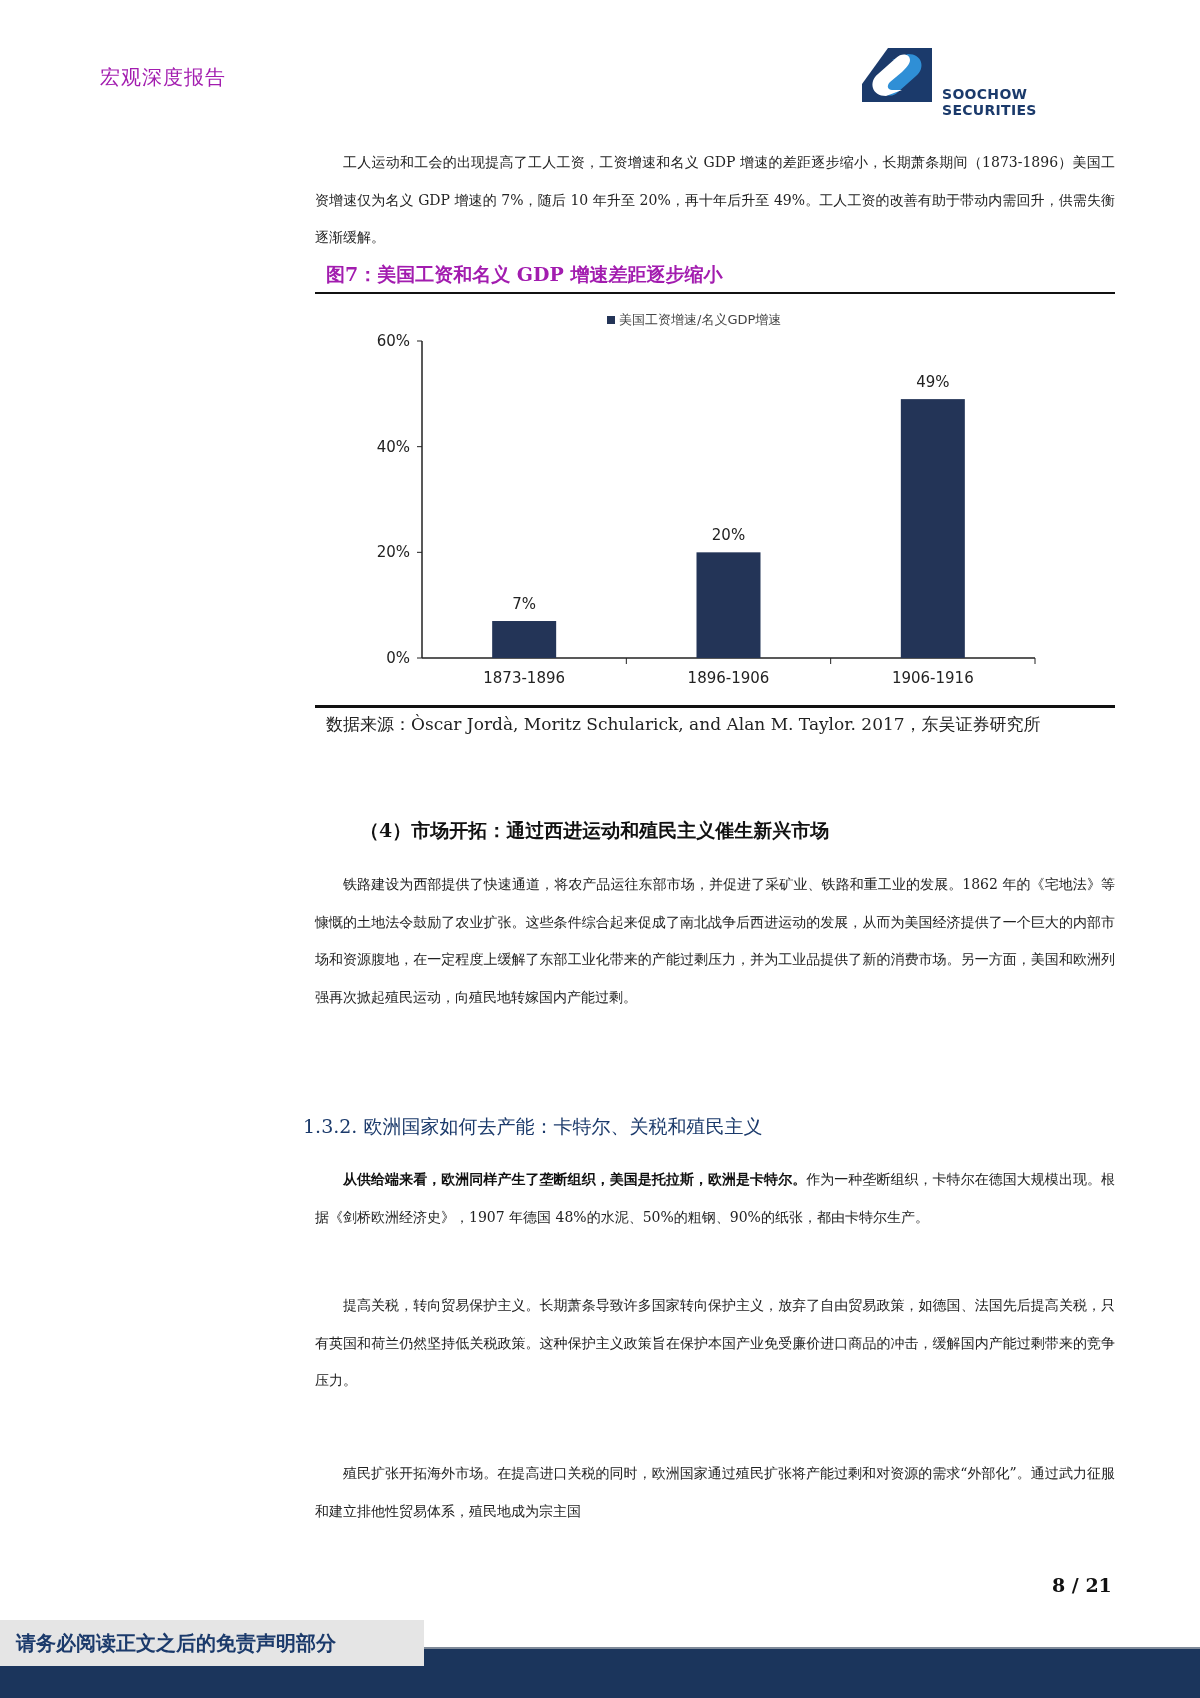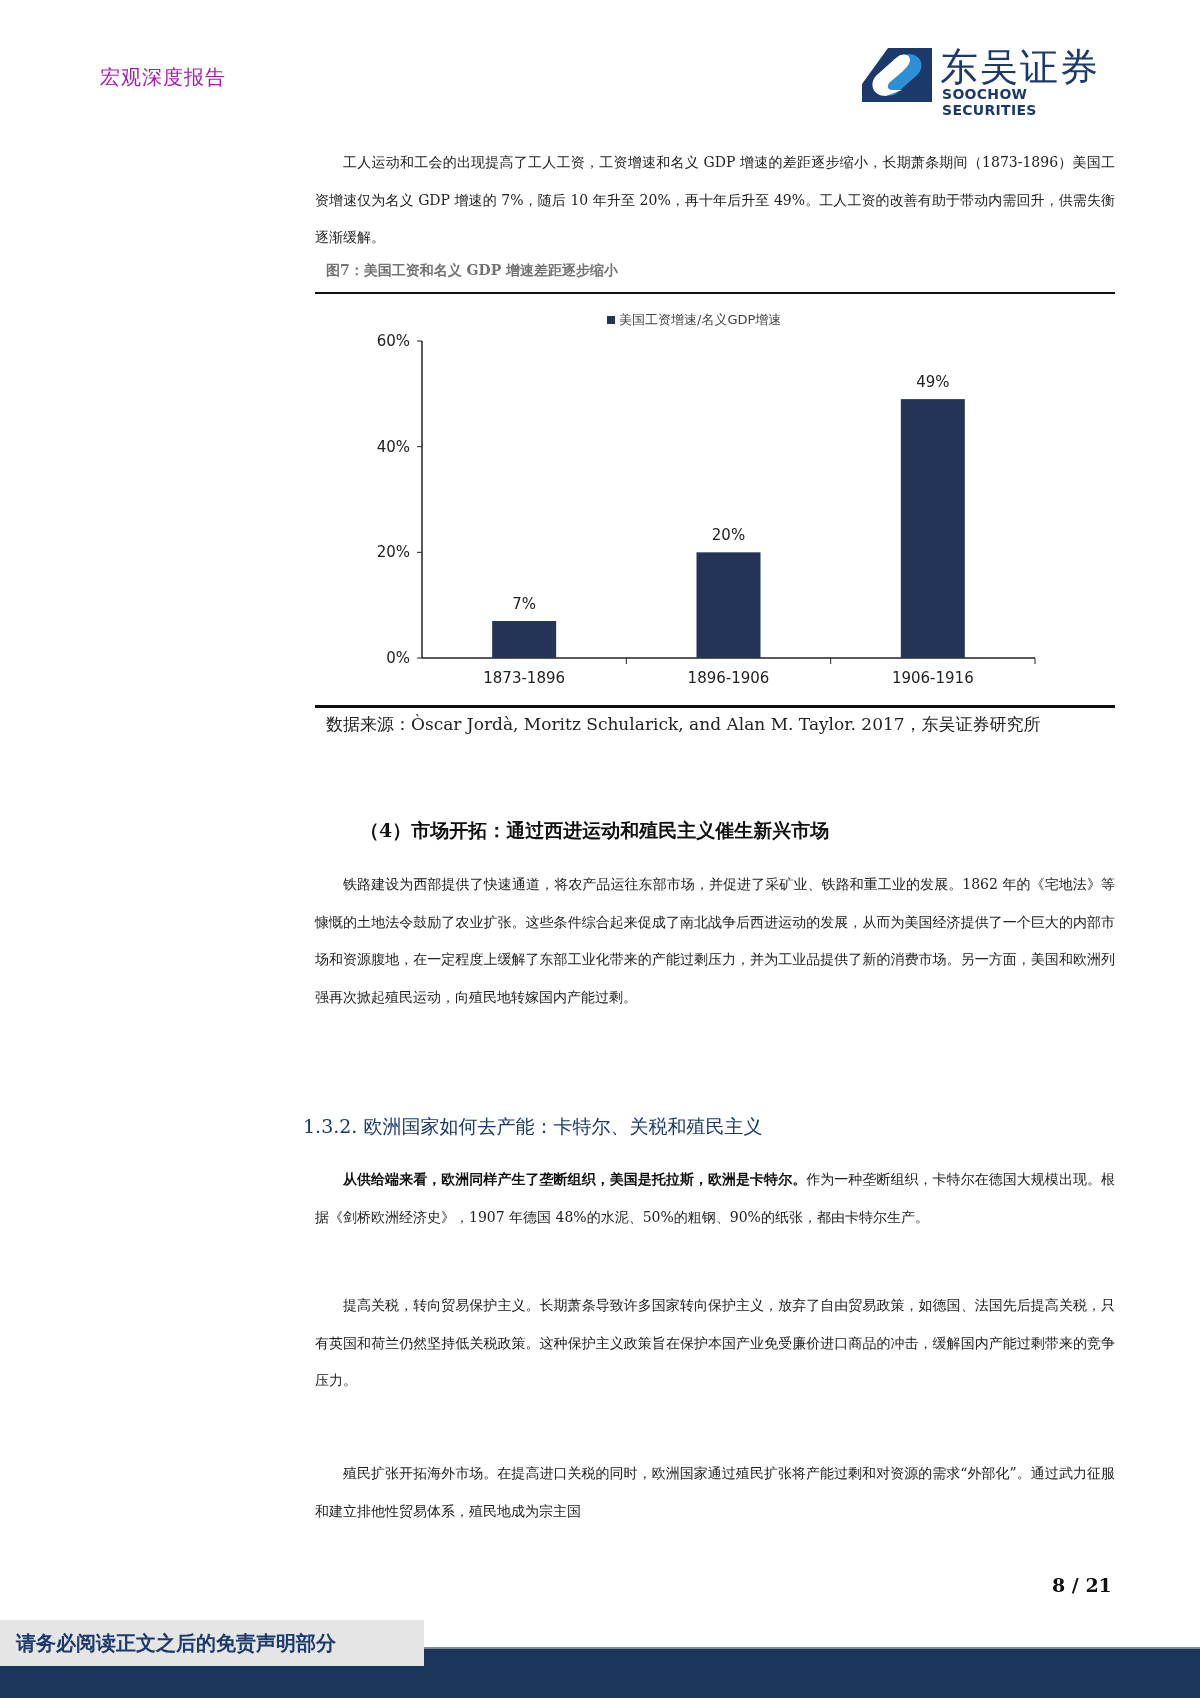--- a/index.html
+++ b/index.html
@@ -6,21 +6,21 @@
   body { width:1200px; height:1698px; position:relative; overflow:hidden;
          font-family:"DejaVu Serif", "Liberation Serif", serif; color:#222; }
   .abs { position:absolute; }
   .header-title { left:100px; top:64px; font-size:20px; color:#a21caf; letter-spacing:1px; }
   .logo { left:862px; top:46px; width:252px; height:58px; }
   .logo-mark { position:absolute; left:0; top:2px; width:70px; height:54px; }
   .logo-cn { position:absolute; left:78px; top:-4px; font-family:"DejaVu Sans", sans-serif; font-size:38px; color:#1b3a6b; letter-spacing:2px; }
   .logo-en { position:absolute; left:80px; top:40px; font-family:"DejaVu Sans", sans-serif; font-size:14px; font-weight:bold; color:#1b3a6b; letter-spacing:0.3px; }
   .para { left:315px; width:800px; font-size:14px; line-height:37.5px; text-align:justify; color:#222; }
   .para p { margin:0; text-indent:2em; }
-  .fig-title { left:326px; top:262px; font-size:14px; font-weight:bold; color:#737373; }
+  .fig-title { left:326px; top:262px; font-size:19px; font-weight:bold; color:#a21caf; }
   .rule { left:315px; width:800px; background:#111; }
   .rule-top { top:292px; height:2px; }
   .rule-bot { top:705px; height:3px; }
   .source { left:326px; top:713px; font-size:17px; color:#222; }
   .chart { left:315px; top:296px; width:800px; height:408px; }
   .sub-h { left:360px; top:818px; font-size:19px; font-weight:bold; color:#111; }
   .sec-h { left:303px; top:1114px; font-size:19px; font-weight:normal; color:#1b3a6b; }
   .bold { font-weight:bold; color:#111; }
   .page-num { left:1052px; top:1574px; font-size:19px; font-weight:bold; color:#111; }
   .footer-org { left:930px; top:1614px; font-size:22px; font-weight:bold; color:#1b3a6b; letter-spacing:1px;margin-top:42px; }
@@ -33,21 +33,20 @@
 <body>
 
 <div class="abs header-title">宏观深度报告</div>
 <div class="abs logo">
   <svg class="logo-mark" viewBox="0 0 70 54">
     <rect x="0" y="0" width="70" height="54" fill="#1b3a6b"></rect>
     <path d="M0 0 L26 0 L0 36 Z" fill="#ffffff"></path>
     <path d="M46 6 C60 6 64 20 54 28 L36 44 C30 50 22 48 22 42 C22 38 26 34 30 30 L42 20 C46 16 44 12 40 12 L30 12 Z" fill="#2f8fd6"></path>
     <path d="M24 48 C10 48 6 34 16 26 L34 10 C40 4 48 6 48 12 C48 16 44 20 40 24 L28 34 C24 38 26 42 30 42 L40 42 Z" fill="#ffffff"></path>
   </svg>
-  <div class="logo-cn">东吴证券</div>
   <div class="logo-en">SOOCHOW SECURITIES</div>
 </div>
 
 <div class="abs para" style="top:144px;">
   <p>工人运动和工会的出现提高了工人工资，工资增速和名义 GDP 增速的差距逐步缩小，长期萧条期间（1873-1896）美国工资增速仅为名义 GDP 增速的 7%，随后 10 年升至 20%，再十年后升至 49%。工人工资的改善有助于带动内需回升，供需失衡逐渐缓解。</p>
 </div>
 
 <div class="abs fig-title">图7：美国工资和名义 GDP 增速差距逐步缩小</div>
 <div class="abs rule rule-top"></div>
 

